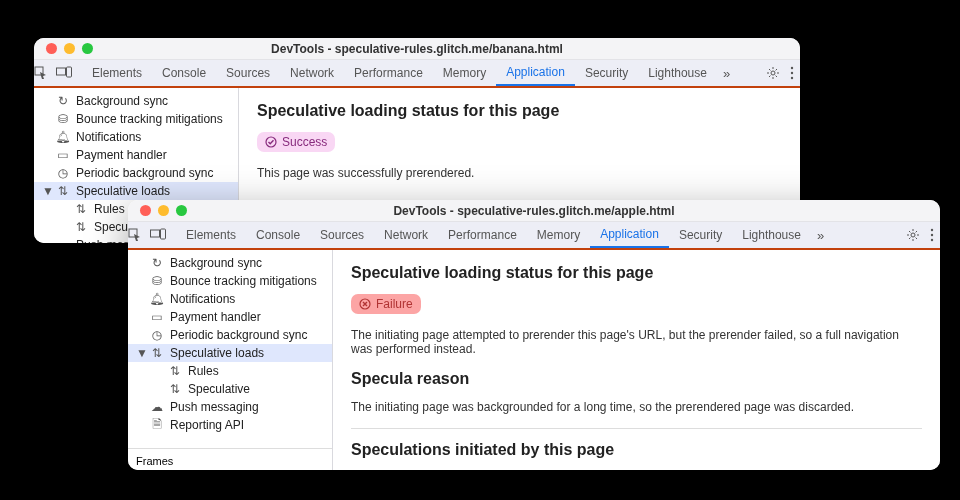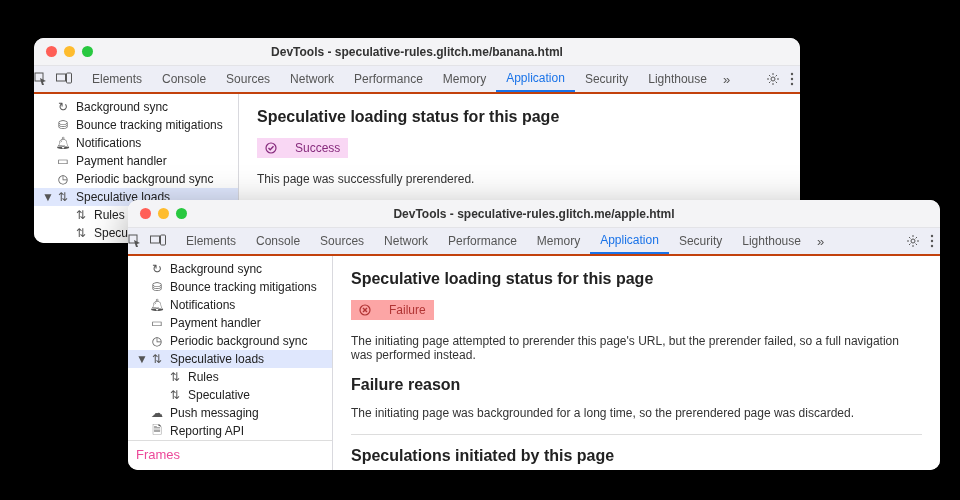--- a/index.html
+++ b/index.html
@@ -14,21 +14,21 @@
   }
   .window {
     position: absolute;
     background: #fff;
     border-radius: 10px;
     box-shadow: 0 10px 40px rgba(0,0,0,.35);
     overflow: hidden;
     display: flex; flex-direction: column;
   }
   .titlebar {
-    height: 28px;
+    height: 22px;
     background: #f4f4f6;
     display: flex; align-items: center;
     border-bottom: 1px solid #e3e3e7;
     position: relative;
   }
   .traffic { display:flex; gap:7px; margin-left:12px; }
   .dot { width:11px; height:11px; border-radius:50%; }
   .dot.red{background:#ff5f57;} .dot.yellow{background:#febc2e;} .dot.green{background:#28c840;}
   .titlebar-title {
     position:absolute; left:0; right:0; text-align:center;
@@ -59,25 +59,25 @@
     color:#222;
     overflow:hidden;
   }
   .srow { display:flex; align-items:center; height:18px; padding-left:8px; gap:6px; white-space:nowrap;}
   .srow.selected { background:#dfe7fd; }
   .srow .tw { width:8px; text-align:center; color:#555; }
   .srow .ic { width:14px; display:inline-flex; align-items:center; justify-content:center; color:#555;}
   .srow.indent1 { padding-left: 22px; }
   .srow.indent2 { padding-left: 40px; }
   .frames-hdr {
-    margin-top:0; padding: 6px 8px; border-top:1px solid #ddd; font-size:13px; color:#ec4899;
+    margin-top:14px; padding: 6px 8px; border-top:1px solid #ddd; font-size:11px; color:#000000;
   }
   .main { flex:1; padding: 14px 18px; background:#fff; overflow:hidden;}
   .main h4 { font-size:16px; font-weight:700; color:#222; margin-bottom:12px;}
-  .badge { display:inline-flex; align-items:center; gap:18px; padding:3px 8px; border-radius:0; font-size:12px; margin-bottom:14px;}
+  .badge { display:inline-flex; align-items:center; gap:5px; padding:3px 8px; border-radius:7px; font-size:12px; margin-bottom:14px;}
   .badge.success { background:#f9d7f4; color:#872b7d;}
   .badge.failure { background:#fca5a5; color:#b13434;}
   .main p { font-size:12px; color:#333; margin-bottom:14px; }
   .overflow-chev { font-size:13px; color:#555; padding:0 6px; }
   svg { display:block; }
 </style>
 </head>
 <body>
 
 <div class="window" style="left:34px; top:38px; width:766px; height:205px;">
@@ -288,18 +288,18 @@
       <div class="badge failure">
         <span>
             <svg width="12" height="12" viewBox="0 0 12 12">
               <circle cx="6" cy="6" r="5" fill="none" stroke="#b13434" stroke-width="1.2"></circle>
               <path d="M4 4 L8 8 M8 4 L4 8" stroke="#b13434" stroke-width="1.4"></path>
             </svg>
           </span>
         <span>Failure</span>
       </div>
       <p>The initiating page attempted to prerender this page's URL, but the prerender failed, so a full navigation was performed instead.</p>
-      <h4>Failure reason</h4>
+      <h4>Specula reason</h4>
       <p>The initiating page was backgrounded for a long time, so the prerendered page was discarded.</p>
       <h4 style="border-top:1px solid #ddd; padding-top:12px;">Speculations initiated by this page</h4>
     </div>
   </div>
 </div>
 
 </body></html>

